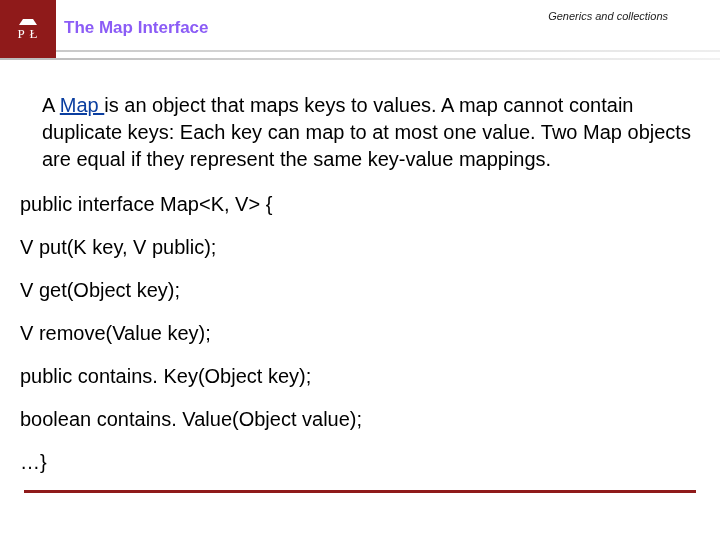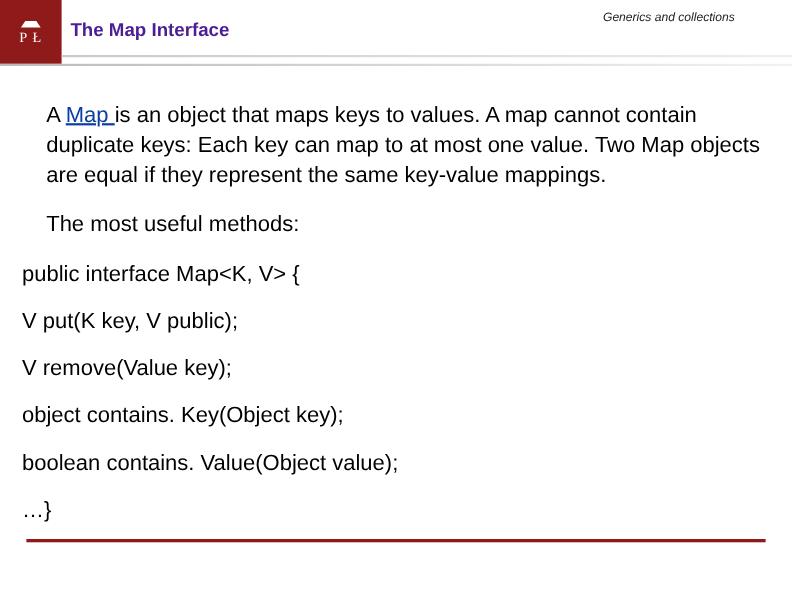--- a/index.html
+++ b/index.html
@@ -37,21 +37,21 @@
 
   .title-area {
     position: absolute;
     left: 64px; top: 18px;
     right: 0;
     height: 44px;
   }
   .slide-title {
     font-size: 17px;
     font-weight: bold;
-    color: #4c1d95;
+    color: #8b5cf6;
     padding-bottom: 6px;
   }
   .title-rule {
     position: absolute;
     left: -8px; right: 0;
     top: 32px;
     height: 2px;
     background: linear-gradient(to right, #c9c9c9, #eee);
   }
   .header-bottom {
@@ -101,27 +101,27 @@
     <div class="title-rule"></div>
   </div>
   <div class="header-bottom"></div>
 
   <div class="body">
 
     <div class="para indent">
       <span>A </span><a class="link" href="#">Map </a><span>is an object that maps keys to values. A map cannot contain duplicate keys: Each key can map to at most one value. Two </span><span class="monoish">Map</span><span> objects are equal if they represent the same key-value mappings.</span>
     </div>
 
-    <div class="para indent">The most useful methods:</div>
 
     <div class="code-line indent">public interface Map&lt;K, V&gt; {</div>
 
     <div class="code-line">V put(K key, V public);</div>
+    <div class="code-line">V get(Object key);</div>
     <div class="code-line">V remove(Value key);</div>
-    <div class="code-line">object contains. Key(Object key);</div>
+    <div class="code-line">public contains. Key(Object key);</div>
     <div class="code-line">boolean contains. Value(Object value);</div>
     <div class="code-line">…}</div>
 
   </div>
 
   <div class="footer-rule"></div>
 
 </div>
 
 </body></html>

